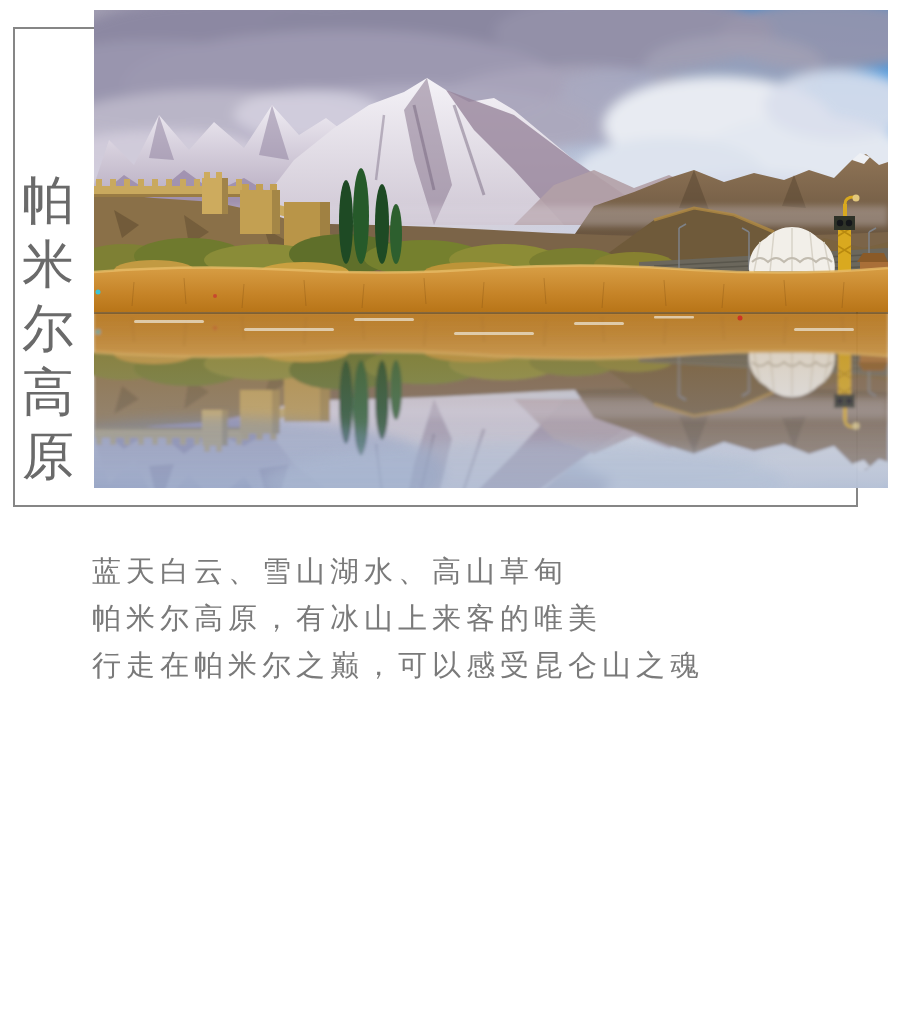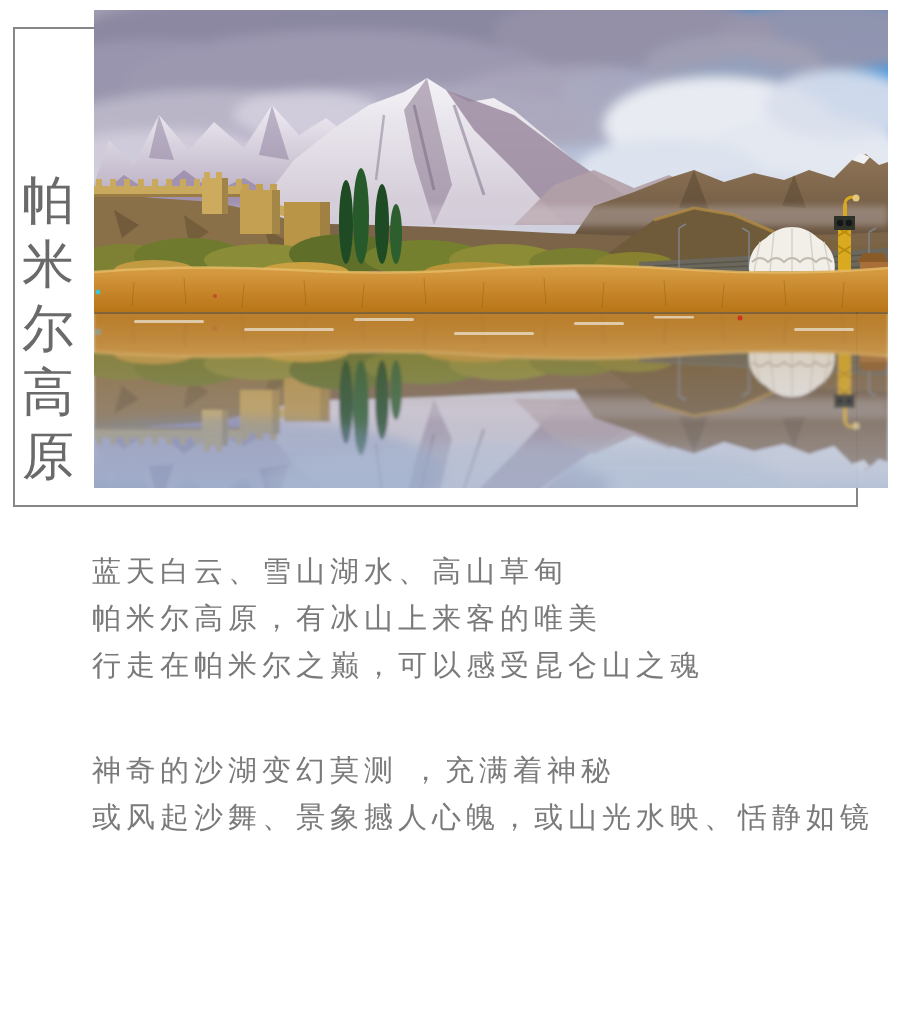--- a/index.html
+++ b/index.html
@@ -292,15 +292,13 @@
   <span>米</span>
   <span>尔</span>
   <span>高</span>
   <span>原</span>
 </div>
 
 <div class="content">
   <p class="p1">蓝天白云、雪山湖水、高山草甸
 帕米尔高原，有冰山上来客的唯美
 行走在帕米尔之巅，可以感受昆仑山之魂</p>
-  <p class="p2">神奇的沙湖变幻莫测 ，充满着神秘
-或风起沙舞、景象撼人心魄，或山光水映、恬静如镜</p>
 </div>
 
 </body></html>

